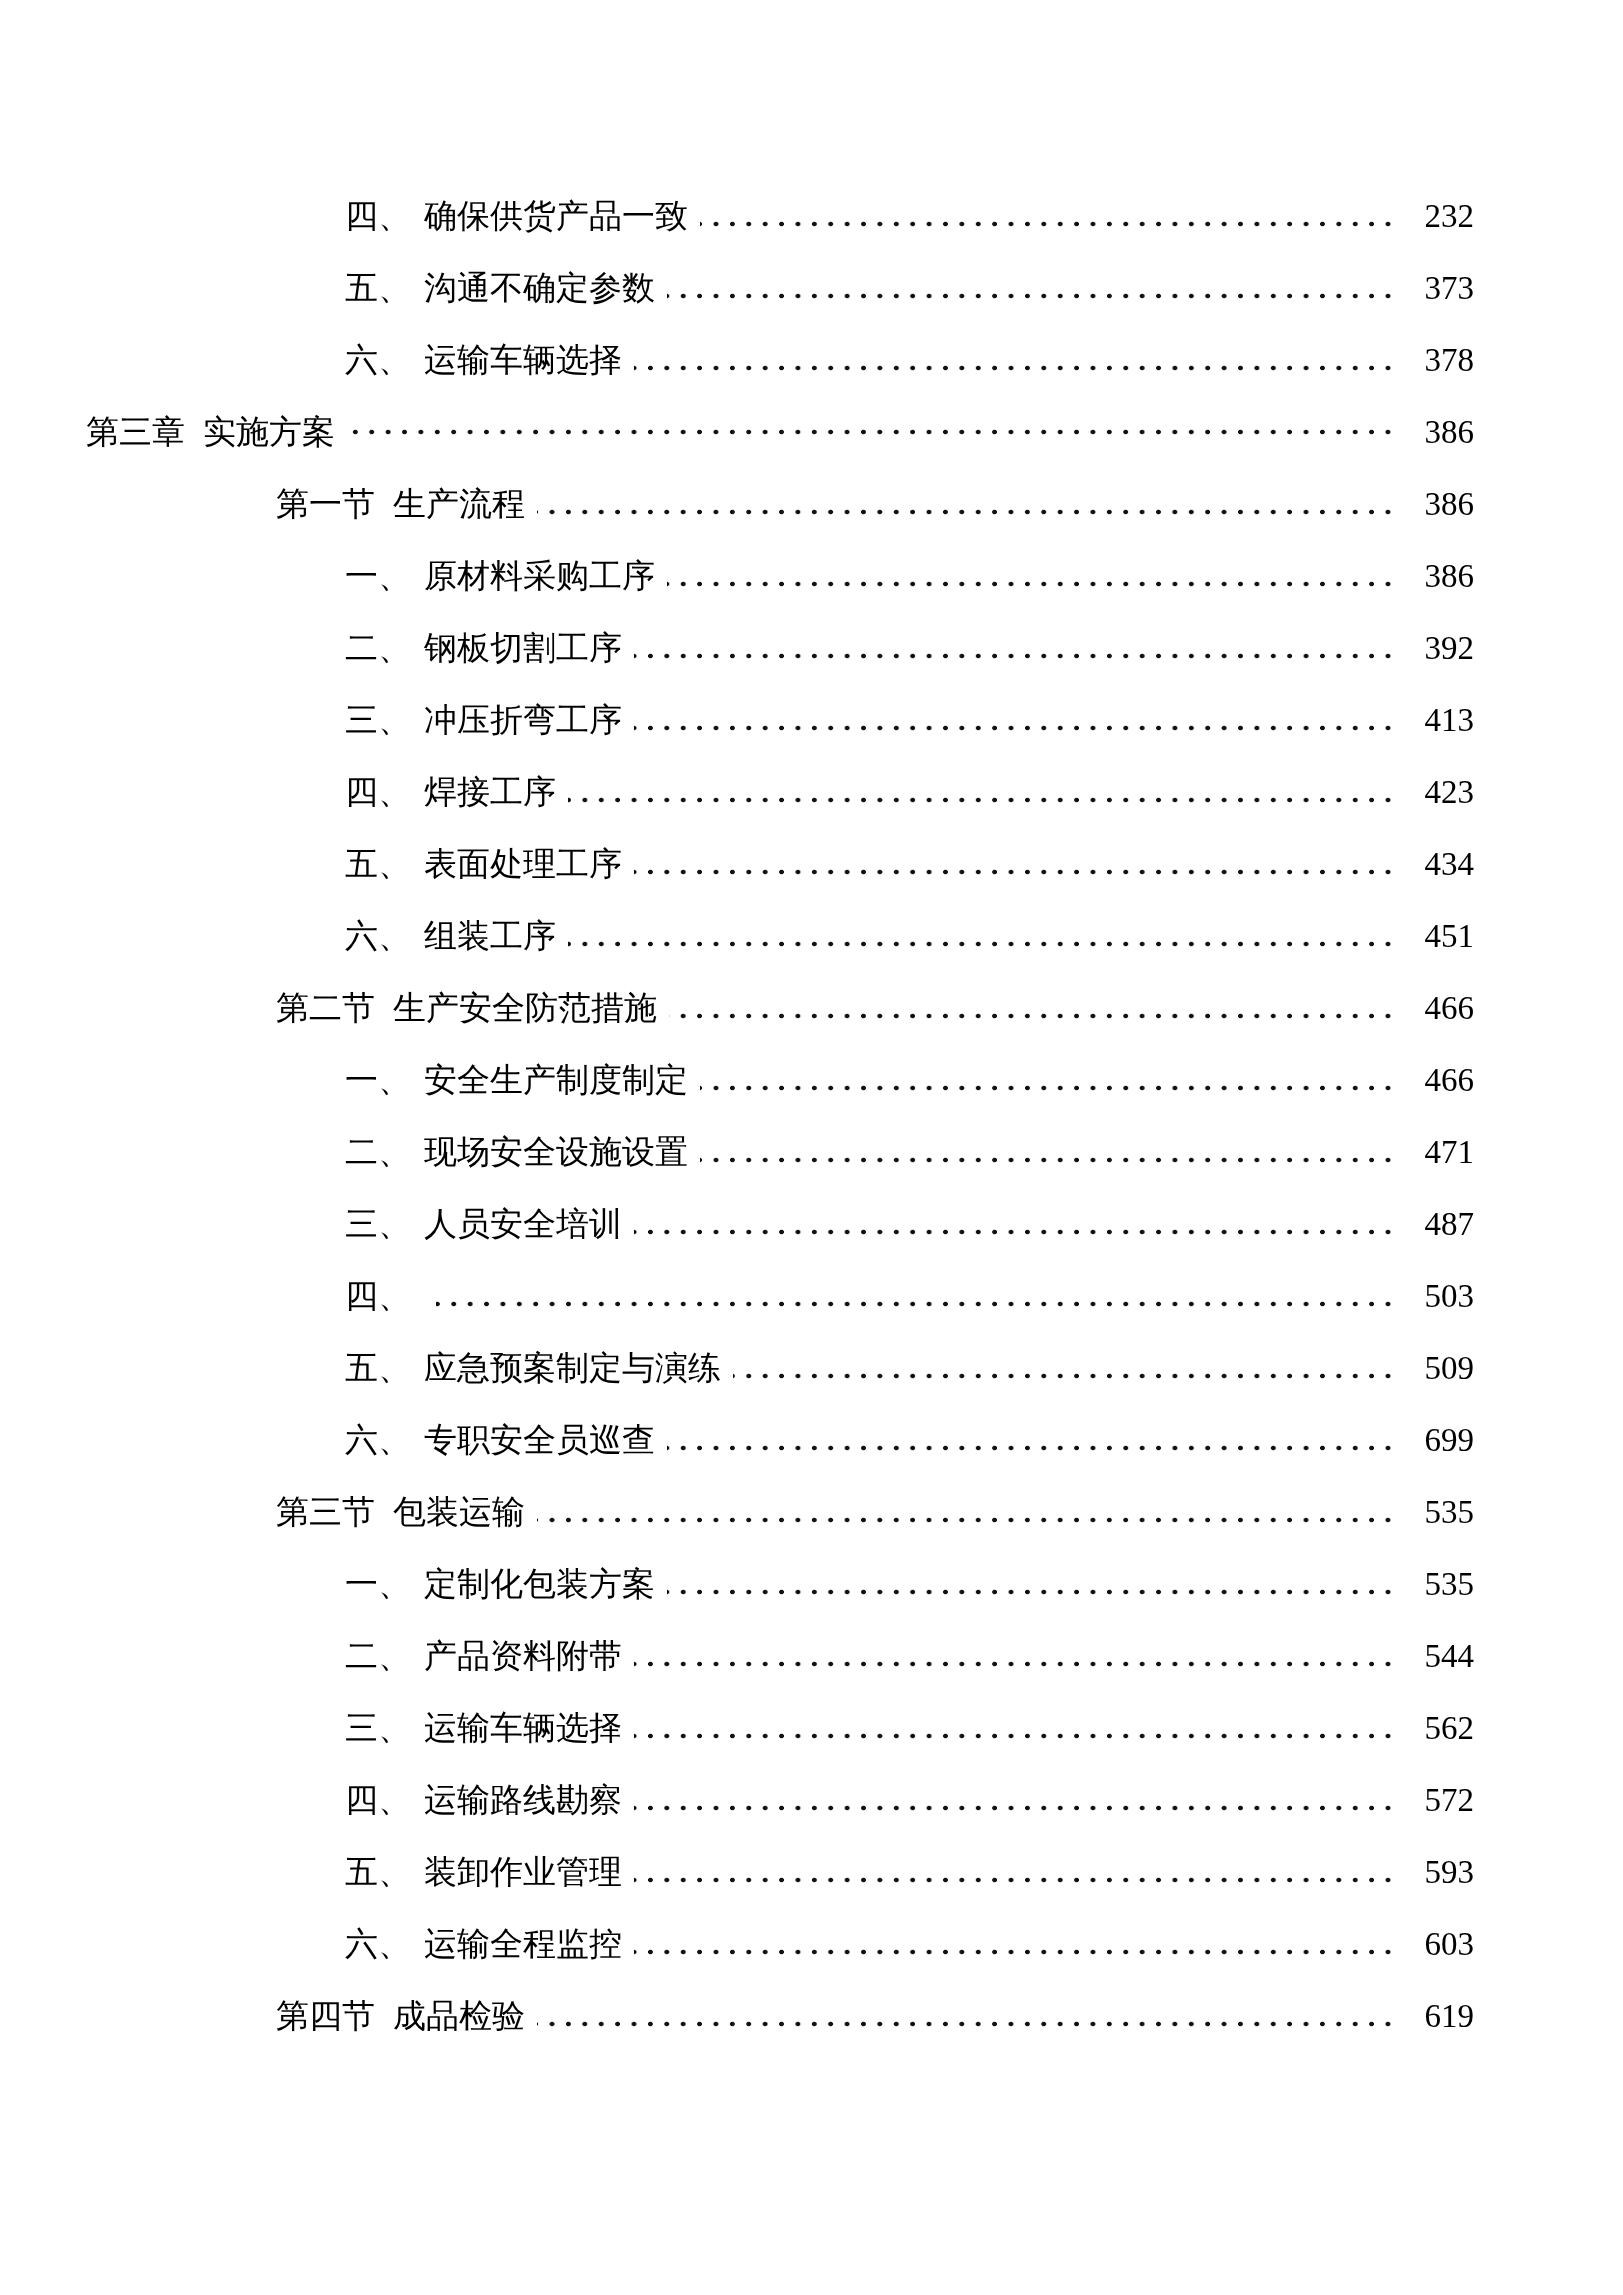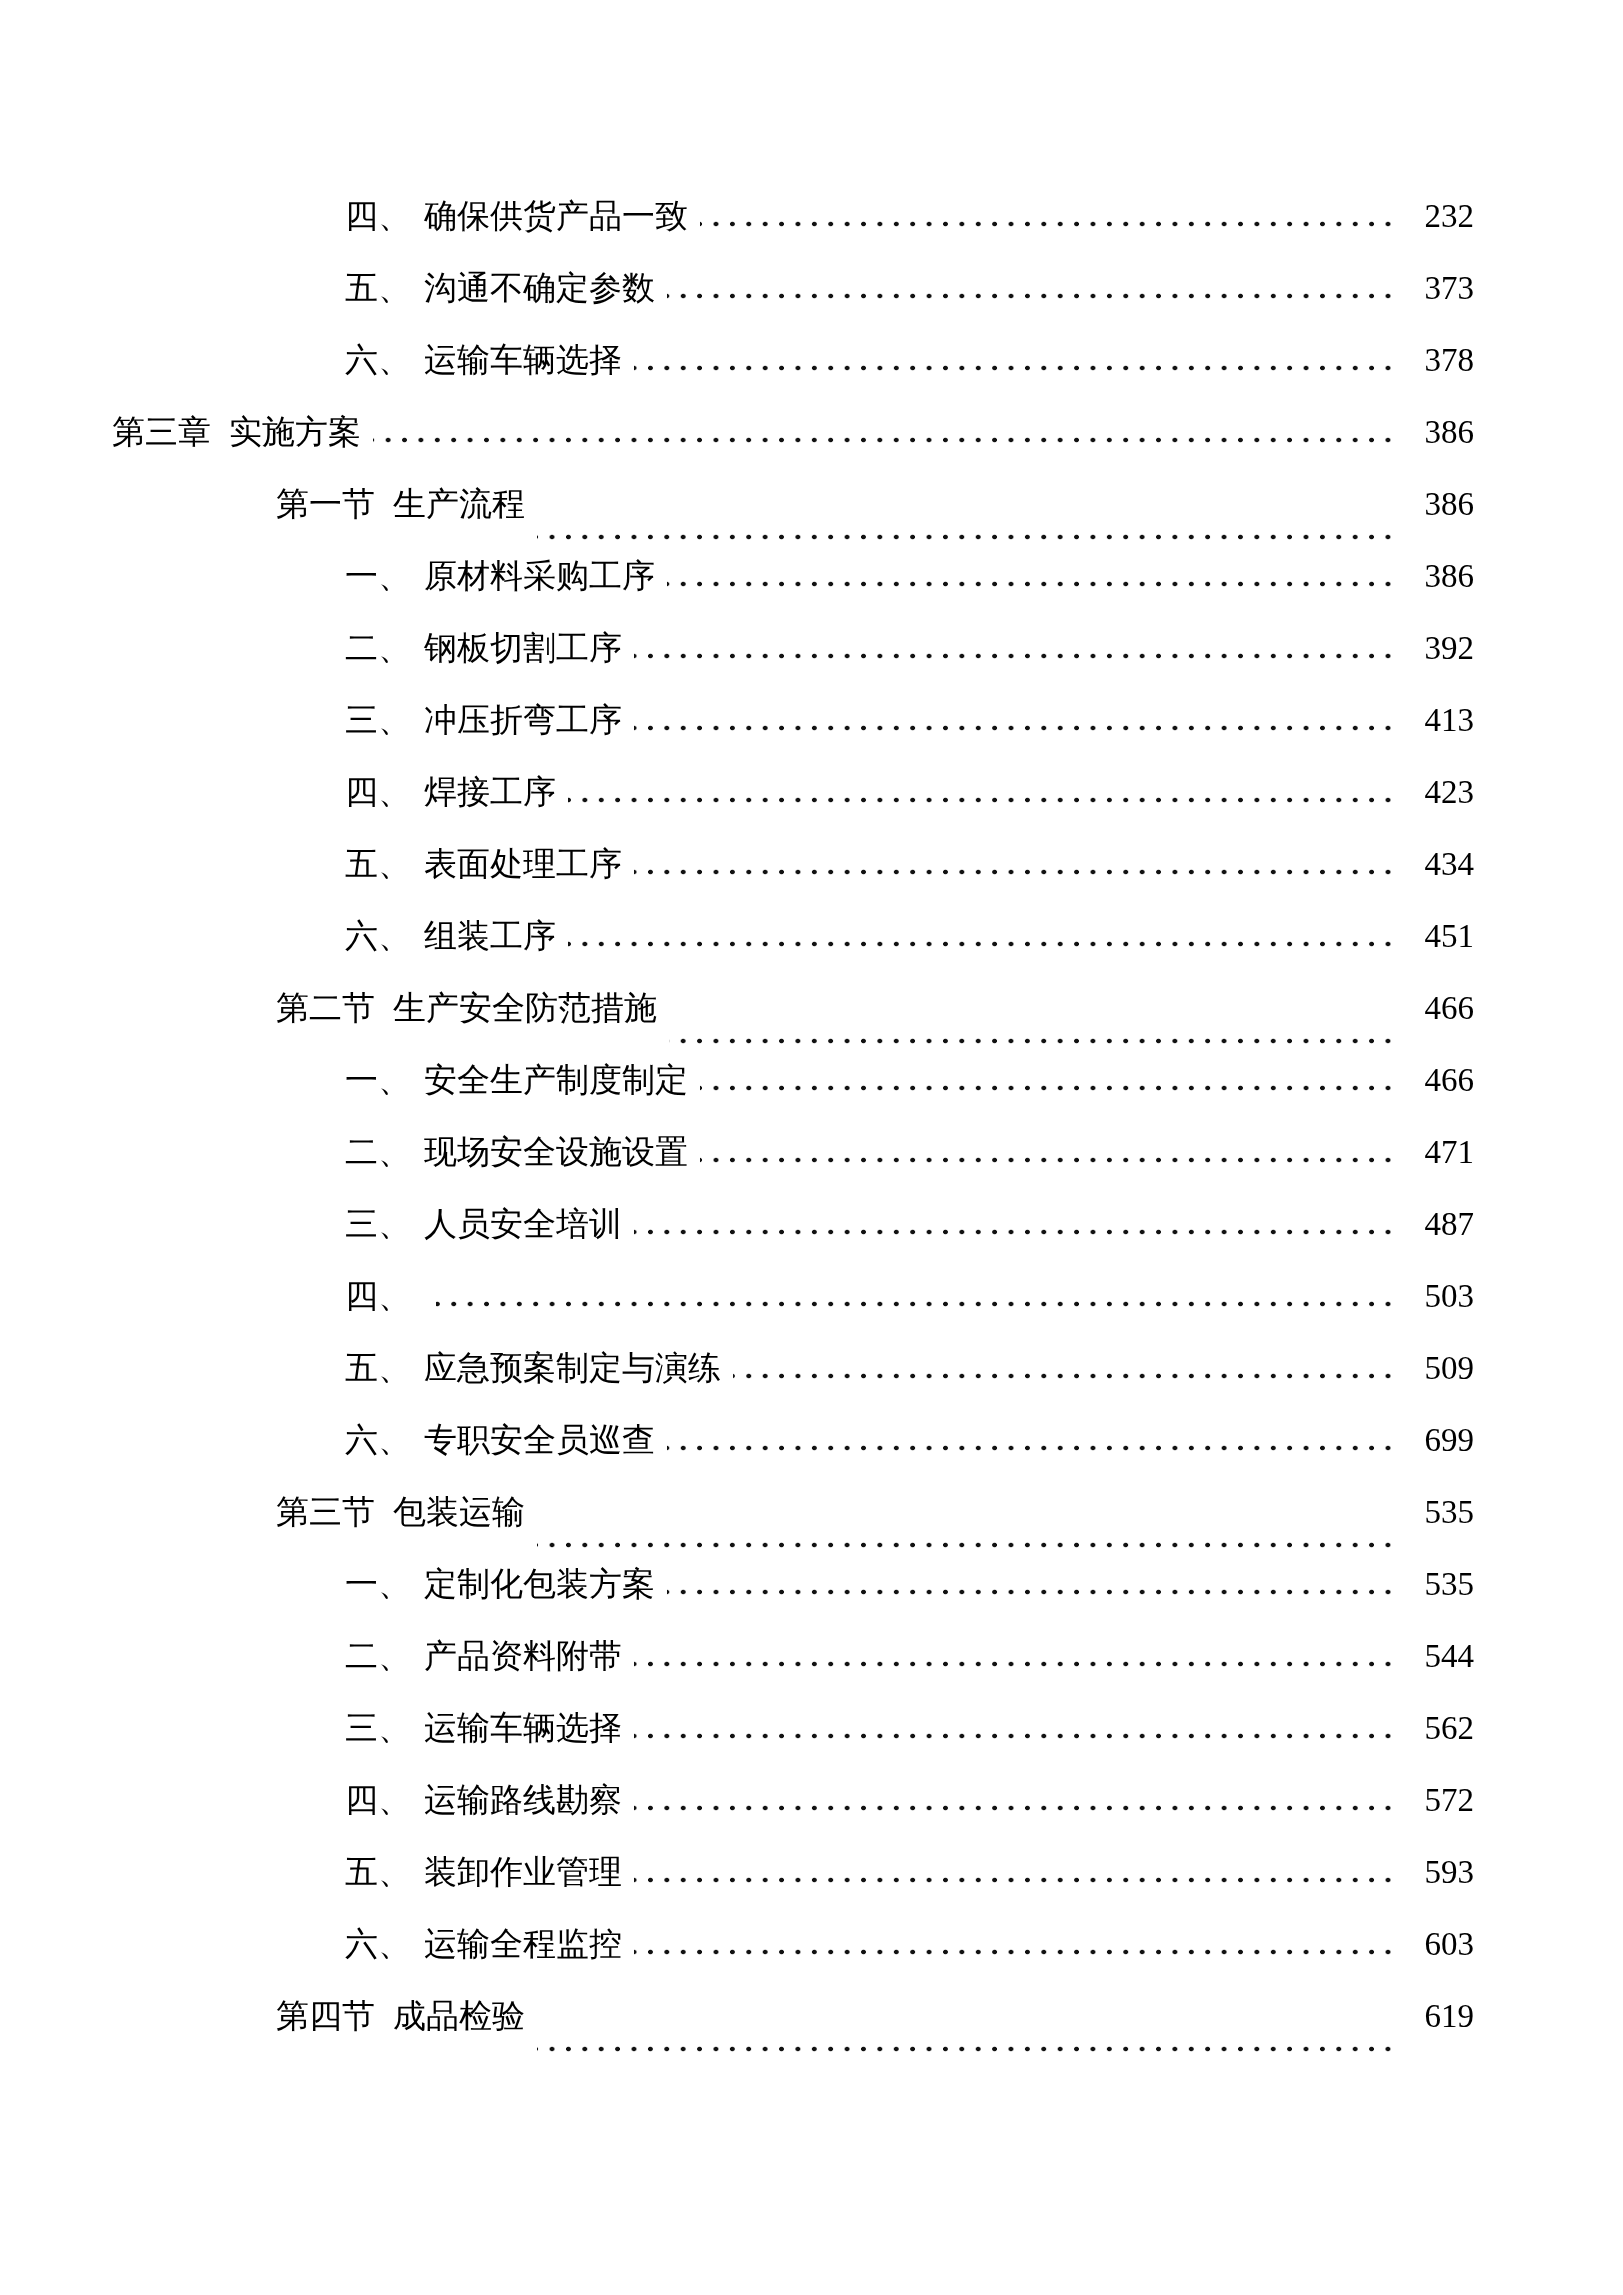--- a/index.html
+++ b/index.html
@@ -33,22 +33,22 @@
     height: 72px;
   }
   .toc-row .num,
   .toc-row .label,
   .toc-row .page-num {
     font-size: 33px;
     line-height: 72px;
     white-space: pre;
   }
   
-  .lv-chapter { padding-left: 112px; }
-  .lv-section { padding-left: 276px; align-items: flex-end; }
+  .lv-chapter { padding-left: 86px; align-items: center; }
+  .lv-section { padding-left: 276px; }
   .lv-item    { padding-left: 345px; }
 
   .toc-row .num { display: none; }
   .lv-item .num {
     display: inline-block;
     width: 79px;            
     flex: 0 0 79px;
   }
   .lv-chapter .label,
   .lv-section .label {

